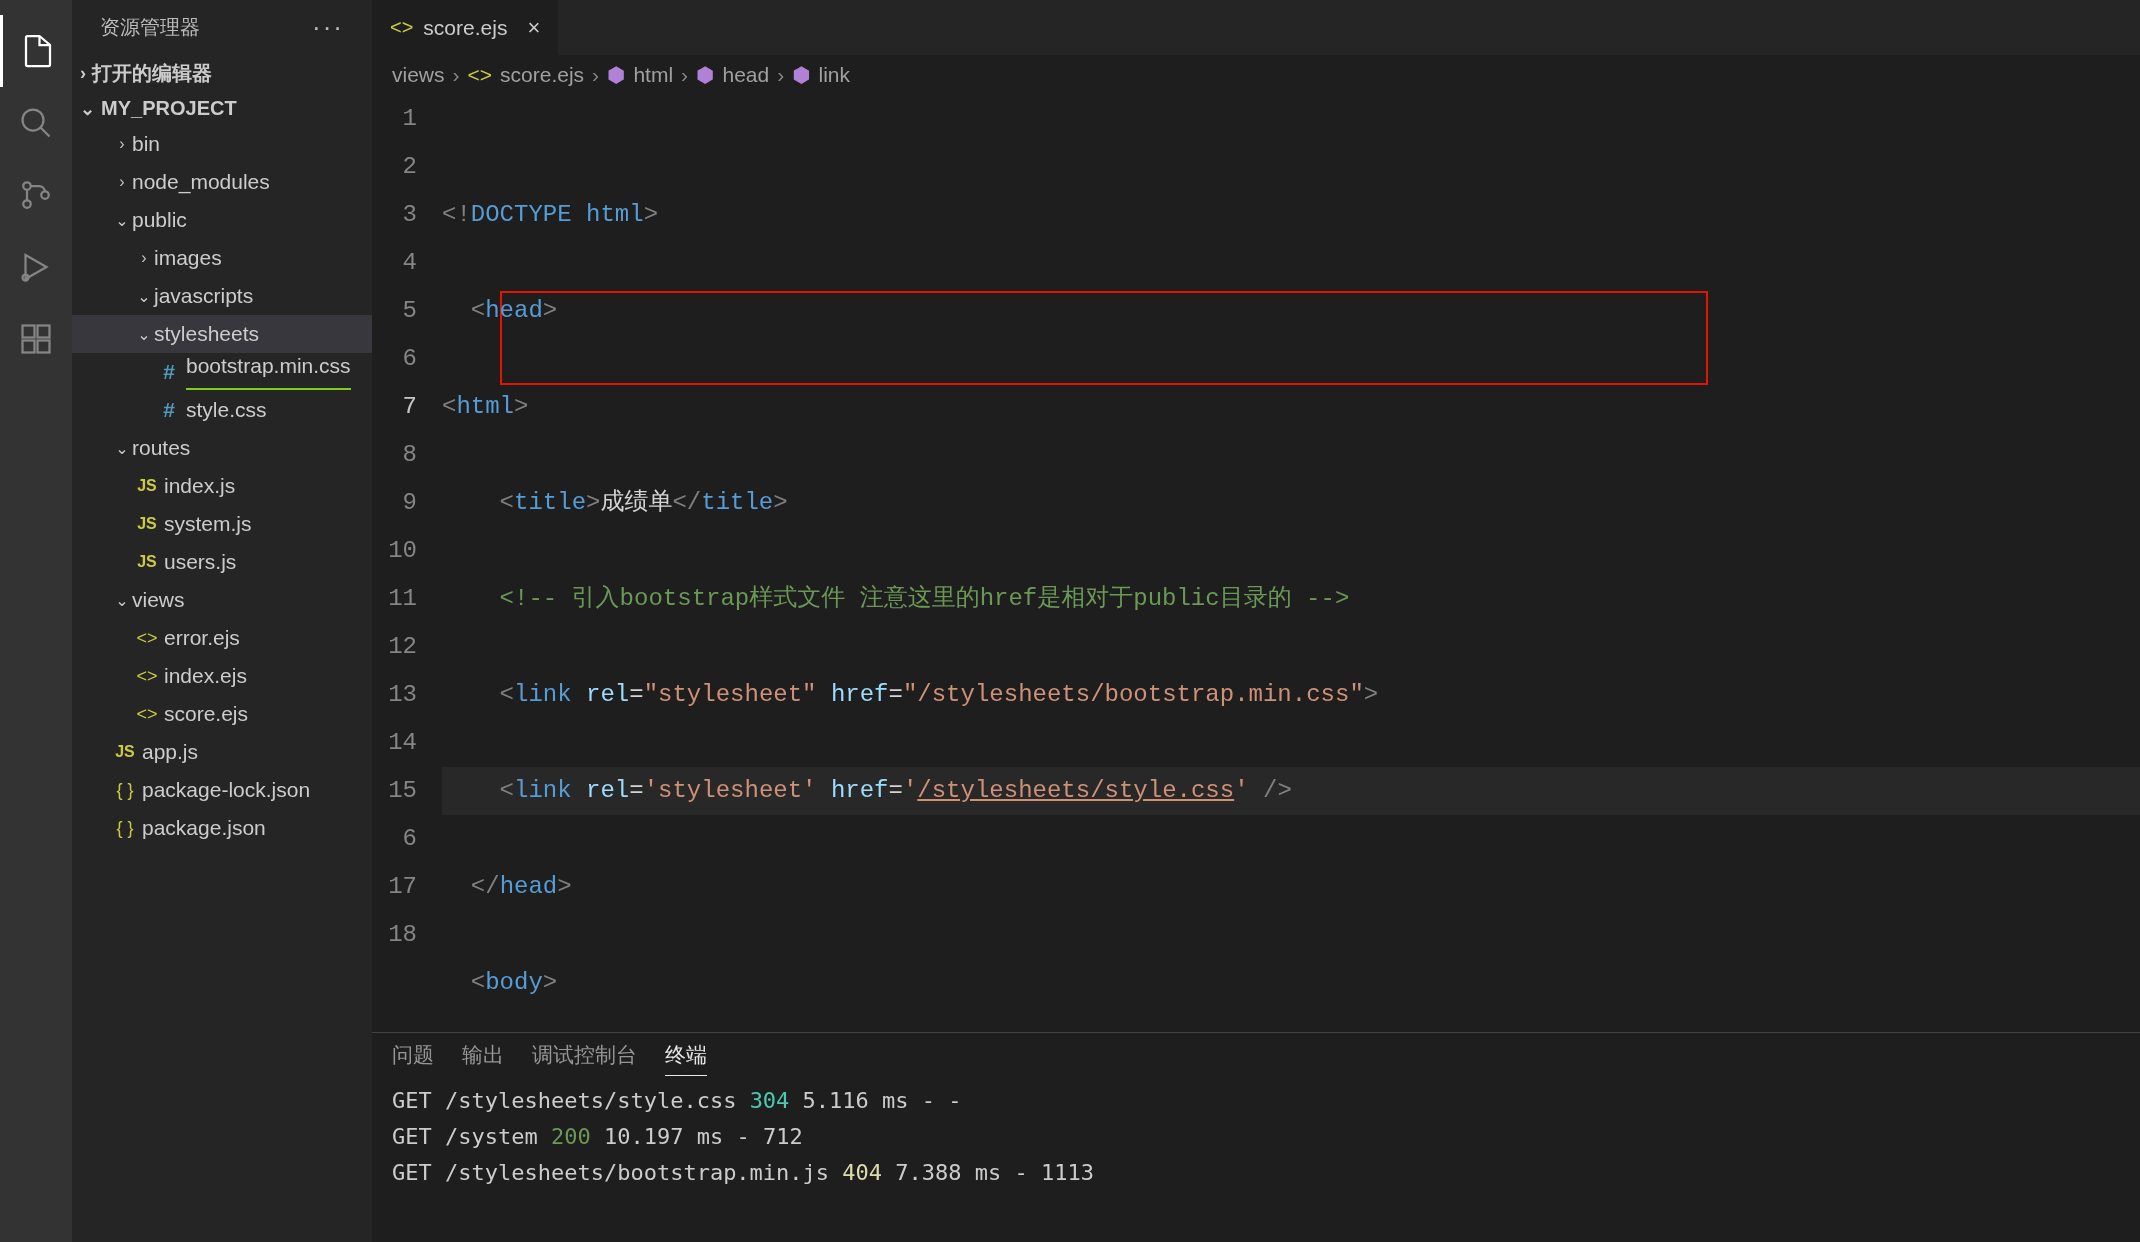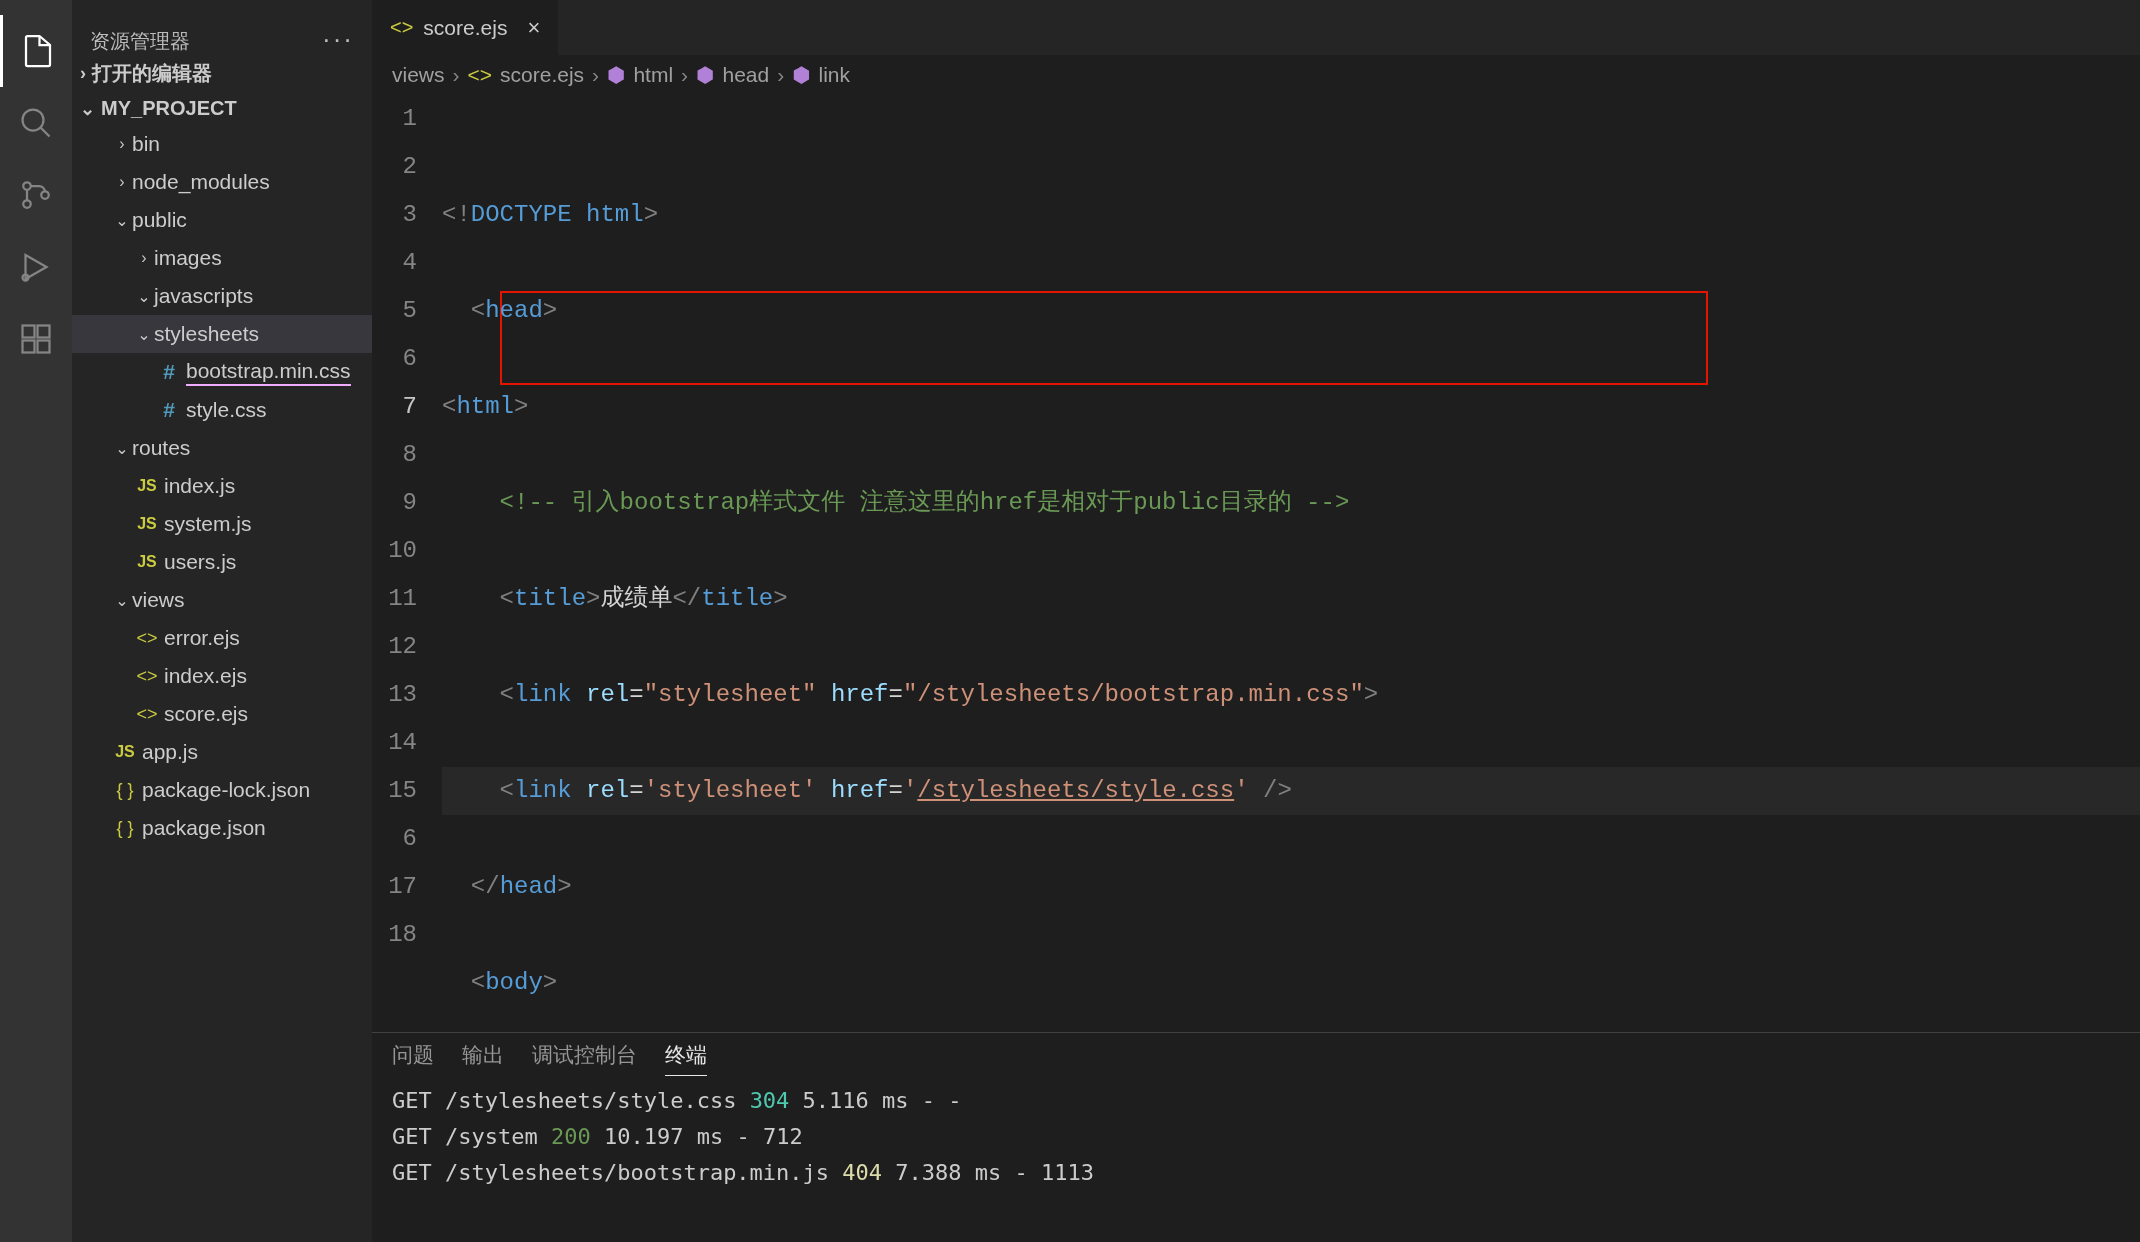--- a/index.html
+++ b/index.html
@@ -38,23 +38,23 @@
 
 .sidebar {
   width: 300px;
   background: #252526;
   display: flex;
   flex-direction: column;
 }
 .sidebar-header {
   height: 55px;
   display: flex;
-  align-items: flex-end;
+  align-items: center;
   justify-content: space-between;
-  padding: 0 18px;
+  padding: 0 28px;
   color: #bbbbbb;
   font-size: 20px;
 }
 .sidebar-header .dots { font-size: 26px; letter-spacing: 2px; cursor: pointer; }
 .section-header {
   display: flex;
   align-items: center;
   padding: 5px 8px;
   font-weight: bold;
   font-size: 20px;
@@ -71,21 +71,21 @@
   font-size: 21px;
 }
 .tree-item.active { background: #37373d; }
 .tree-item .chev { width: 20px; text-align: center; font-size: 16px; color: #c5c5c5; }
 .tree-item .ficon { width: 26px; text-align: center; margin-right: 4px; }
 .ficon.js { color: #cbcb41; font-weight: bold; font-size: 16px; }
 .ficon.css { color: #519aba; font-weight: bold; }
 .ficon.ejs { color: #cbcb41; font-size: 18px; }
 .ficon.json { color: #cbcb41; font-size: 18px; }
 .tree-item .label { color: #cccccc; }
-.underline-red { border-bottom: 2px solid #f0abfc; padding-bottom: 1px; }
+.underline-red { border-bottom: 2px solid #84cc16; padding-bottom: 10px; }
 
 .main {
   flex: 1;
   display: flex;
   flex-direction: column;
   background: #1e1e1e;
 }
 .tabs {
   height: 55px;
   background: #252526;
@@ -351,22 +351,22 @@
         <div class="ln">15</div>
         <div class="ln">6</div>
         <div class="ln">17</div>
         <div class="ln">18</div>
       </div>
     <div class="code">
 <div class="redbox" style="left:58px; top:196px; width:1208px; height:94px;"></div>
 <div class="line"><span class="t-gray">&lt;!</span><span class="t-blue">DOCTYPE</span><span class="t-gray"> </span><span class="t-blue">html</span><span class="t-gray">&gt;</span></div>
 <div class="line">  <span class="t-gray">&lt;</span><span class="t-blue">head</span><span class="t-gray">&gt;</span></div>
 <div class="line"><span class="t-gray">&lt;</span><span class="t-blue">html</span><span class="t-gray">&gt;</span></div>
+<div class="line">    <span class="t-gray">&lt;</span><span class="t-blue">title</span><span class="t-gray">&gt;</span><span class="t-white">成绩单</span><span class="t-gray">&lt;/</span><span class="t-blue">title</span><span class="t-gray">&gt;</span></div>
 <div class="line">    <span class="t-green">&lt;!-- 引入bootstrap样式文件 注意这里的href是相对于public目录的 --&gt;</span></div>
-<div class="line">    <span class="t-gray">&lt;</span><span class="t-blue">title</span><span class="t-gray">&gt;</span><span class="t-white">成绩单</span><span class="t-gray">&lt;/</span><span class="t-blue">title</span><span class="t-gray">&gt;</span></div>
 <div class="line">    <span class="t-gray">&lt;</span><span class="t-blue">link</span> <span class="t-attr">rel</span><span class="t-white">=</span><span class="t-str">"stylesheet"</span> <span class="t-attr">href</span><span class="t-white">=</span><span class="t-str">"/stylesheets/bootstrap.min.css"</span><span class="t-gray">&gt;</span></div>
 <div class="line" style="background:#282828;">    <span class="t-gray">&lt;</span><span class="t-blue">link</span> <span class="t-attr">rel</span><span class="t-white">=</span><span class="t-str">'stylesheet'</span> <span class="t-attr">href</span><span class="t-white">=</span><span class="t-str">'</span><span class="t-str underline">/stylesheets/style.css</span><span class="t-str">'</span> <span class="t-gray">/&gt;</span></div>
 <div class="line">  <span class="t-gray">&lt;/</span><span class="t-blue">head</span><span class="t-gray">&gt;</span></div>
 <div class="line">  <span class="t-gray">&lt;</span><span class="t-blue">body</span><span class="t-gray">&gt;</span></div>
 
 
 
 
 
 

